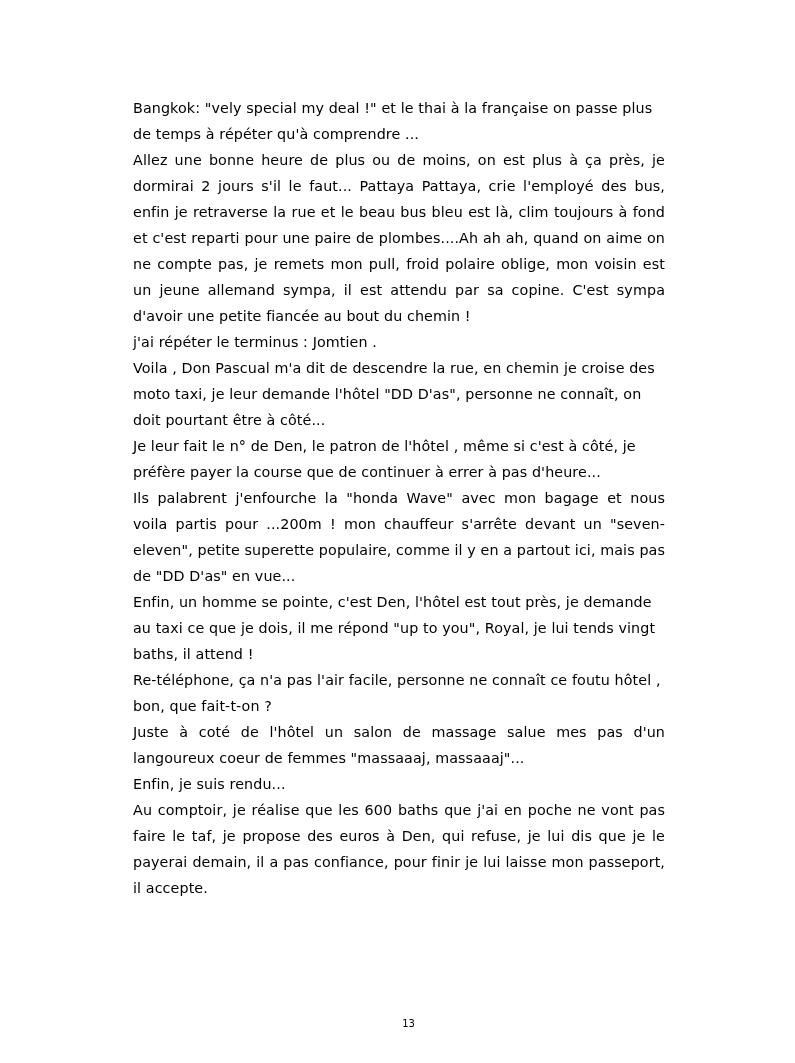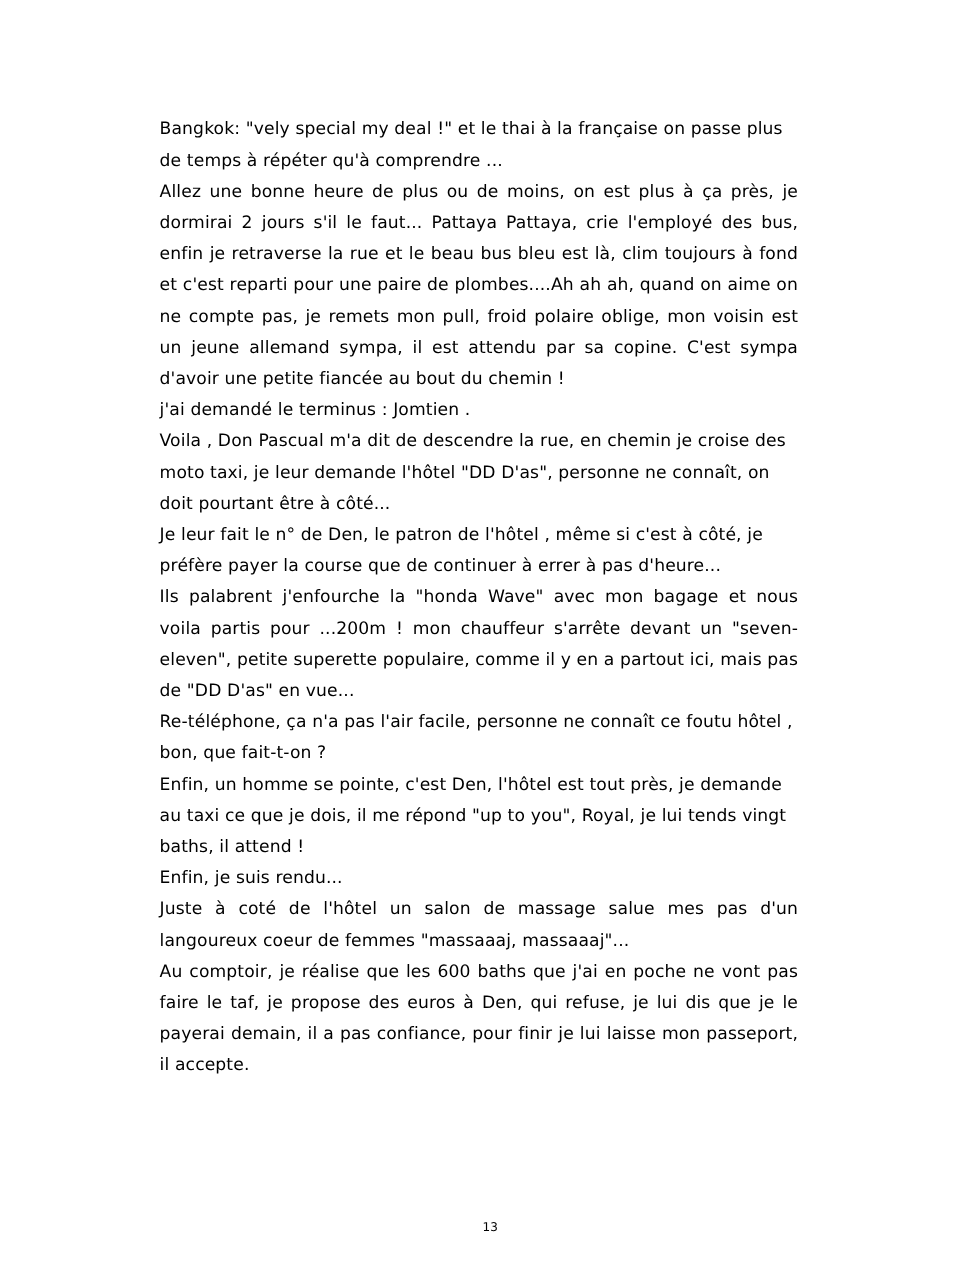--- a/index.html
+++ b/index.html
@@ -52,26 +52,26 @@
   }
 </style>
 </head>
 <body>
 
 <div class="page">
   <div class="content">
 
     <p class="para last-line-natural">Bangkok: "vely special my deal !" et le thai à la française on passe plus de temps à répéter qu'à comprendre ...</p>
     <p class="para">Allez une bonne heure de plus ou de moins, on est plus à ça près, je dormirai 2 jours s'il le faut... Pattaya Pattaya, crie l'employé des bus, enfin je retraverse la rue et le beau bus bleu est là, clim toujours à fond et c'est reparti pour une paire de plombes....Ah ah ah, quand on aime on ne compte pas, je remets mon pull, froid polaire oblige, mon voisin est un jeune allemand sympa, il est attendu par sa copine. C'est sympa d'avoir une petite fiancée au bout du chemin !</p>
-    <p class="para last-line-natural">j'ai demandé le terminus : Jomtien .</p>
+    <p class="para last-line-natural">j'ai répéter le terminus : Jomtien .</p>
     <p class="para last-line-natural">Voila , Don Pascual m'a dit de descendre la rue, en chemin je croise des moto taxi, je leur demande l'hôtel "DD D'as", personne ne connaît, on doit pourtant être à côté...</p>
     <p class="para last-line-natural">Je leur fait le n° de Den, le patron de l'hôtel , même si c'est à côté, je préfère payer la course que de continuer à errer à pas d'heure...</p>
     <p class="para">Ils palabrent j'enfourche la "honda Wave" avec mon bagage et nous voila partis pour ...200m ! mon chauffeur s'arrête devant un "seven-eleven", petite superette populaire, comme il y en a partout ici, mais pas de "DD D'as" en vue...</p>
+    <p class="para last-line-natural">Enfin, un homme se pointe, c'est Den, l'hôtel est tout près, je demande au taxi ce que je dois, il me répond "up to you", Royal, je lui tends vingt baths, il attend !</p>
     <p class="para last-line-natural">Re-téléphone, ça n'a pas l'air facile, personne ne connaît ce foutu hôtel , bon, que fait-t-on ?</p>
-    <p class="para last-line-natural">Enfin, un homme se pointe, c'est Den, l'hôtel est tout près, je demande au taxi ce que je dois, il me répond "up to you", Royal, je lui tends vingt baths, il attend !</p>
+    <p class="para">Juste à coté de l'hôtel un salon de massage salue mes pas d'un langoureux coeur de femmes "massaaaj, massaaaj"...</p>
     <p class="para last-line-natural">Enfin, je suis rendu...</p>
-    <p class="para">Juste à coté de l'hôtel un salon de massage salue mes pas d'un langoureux coeur de femmes "massaaaj, massaaaj"...</p>
     <p class="para">Au comptoir, je réalise que les 600 baths que j'ai en poche ne vont pas faire le taf, je propose des euros à Den, qui refuse, je lui dis que je le payerai demain, il a pas confiance, pour finir je lui laisse mon passeport, il accepte.</p>
 
   </div>
 
   <div class="page-number">13</div>
 </div>
 
 </body></html>

